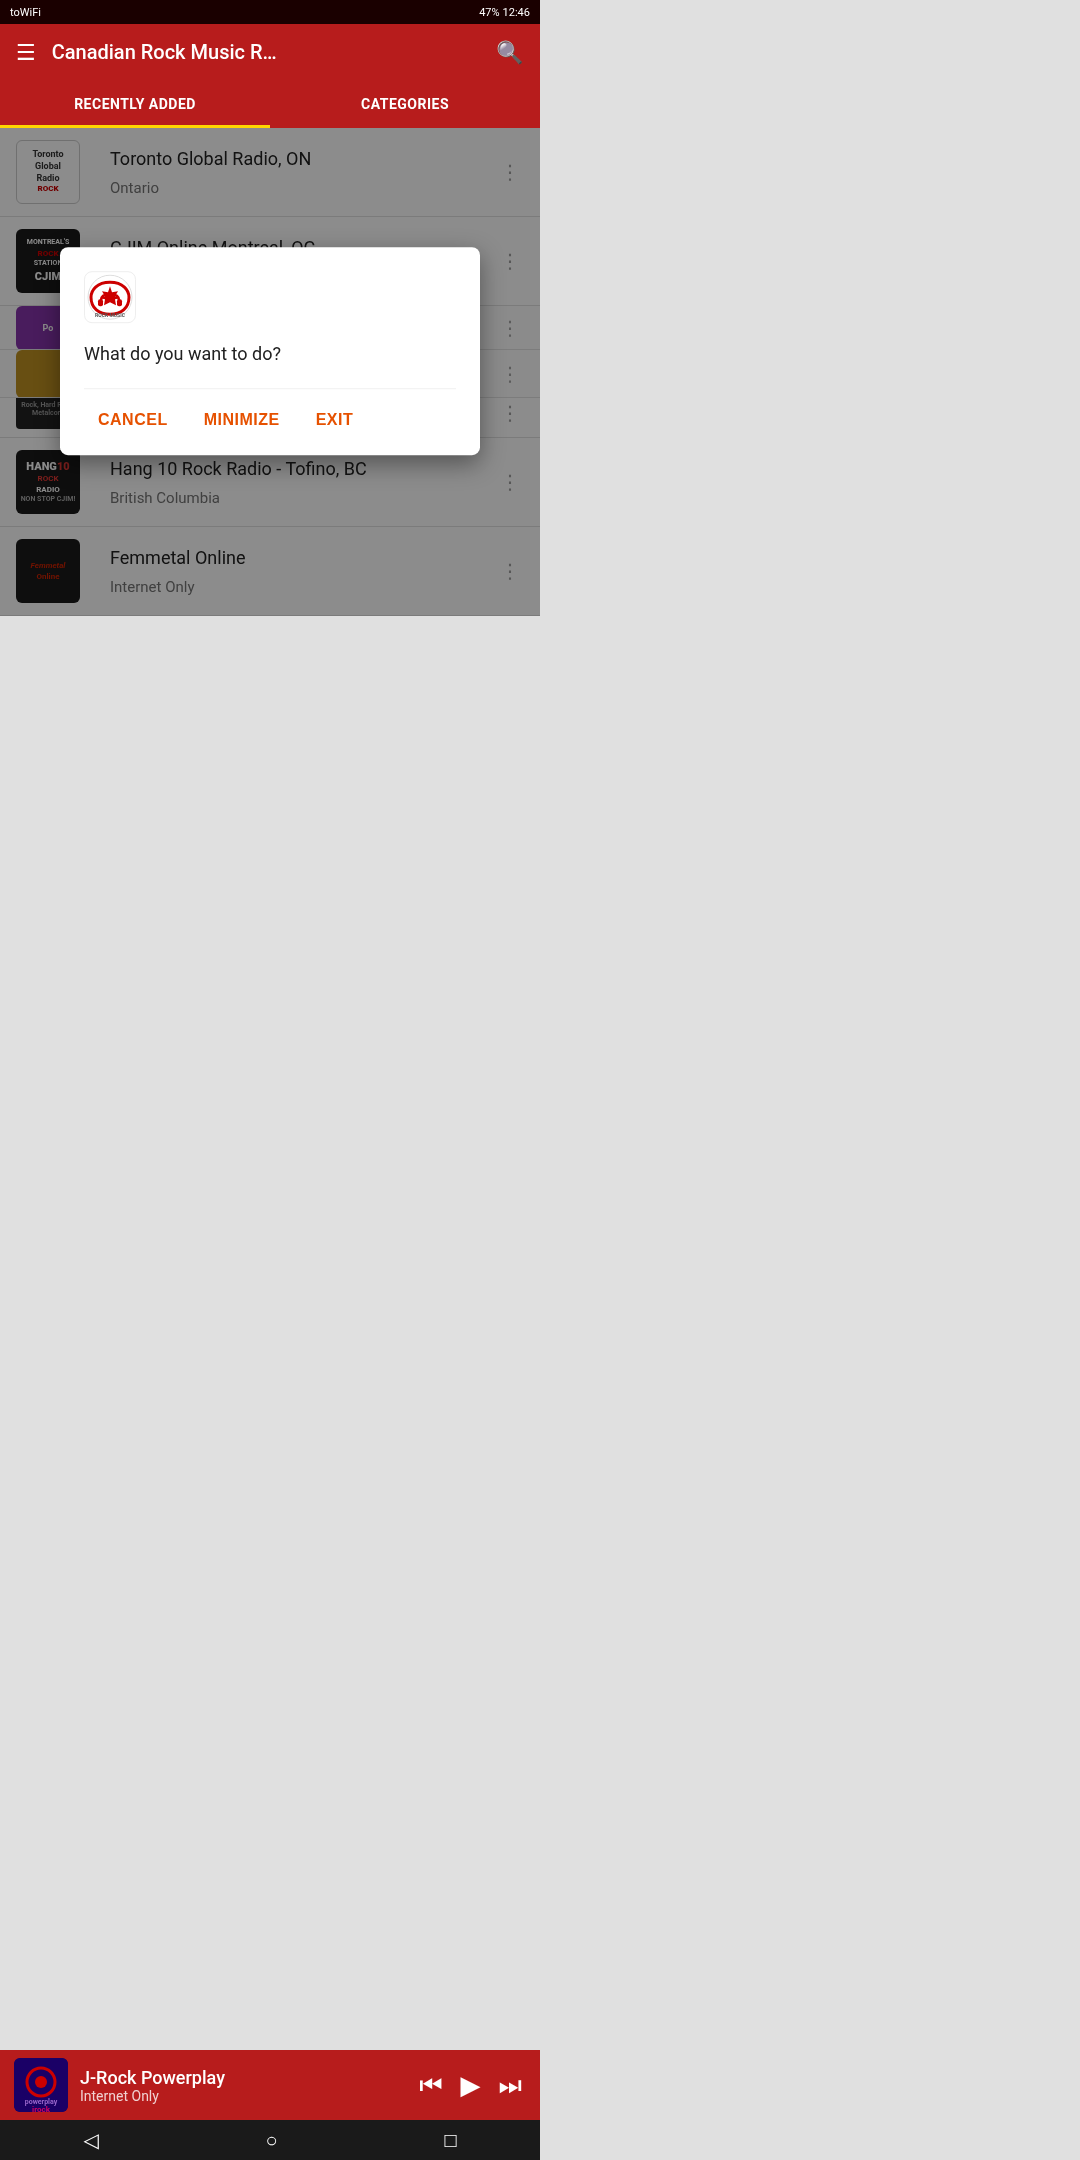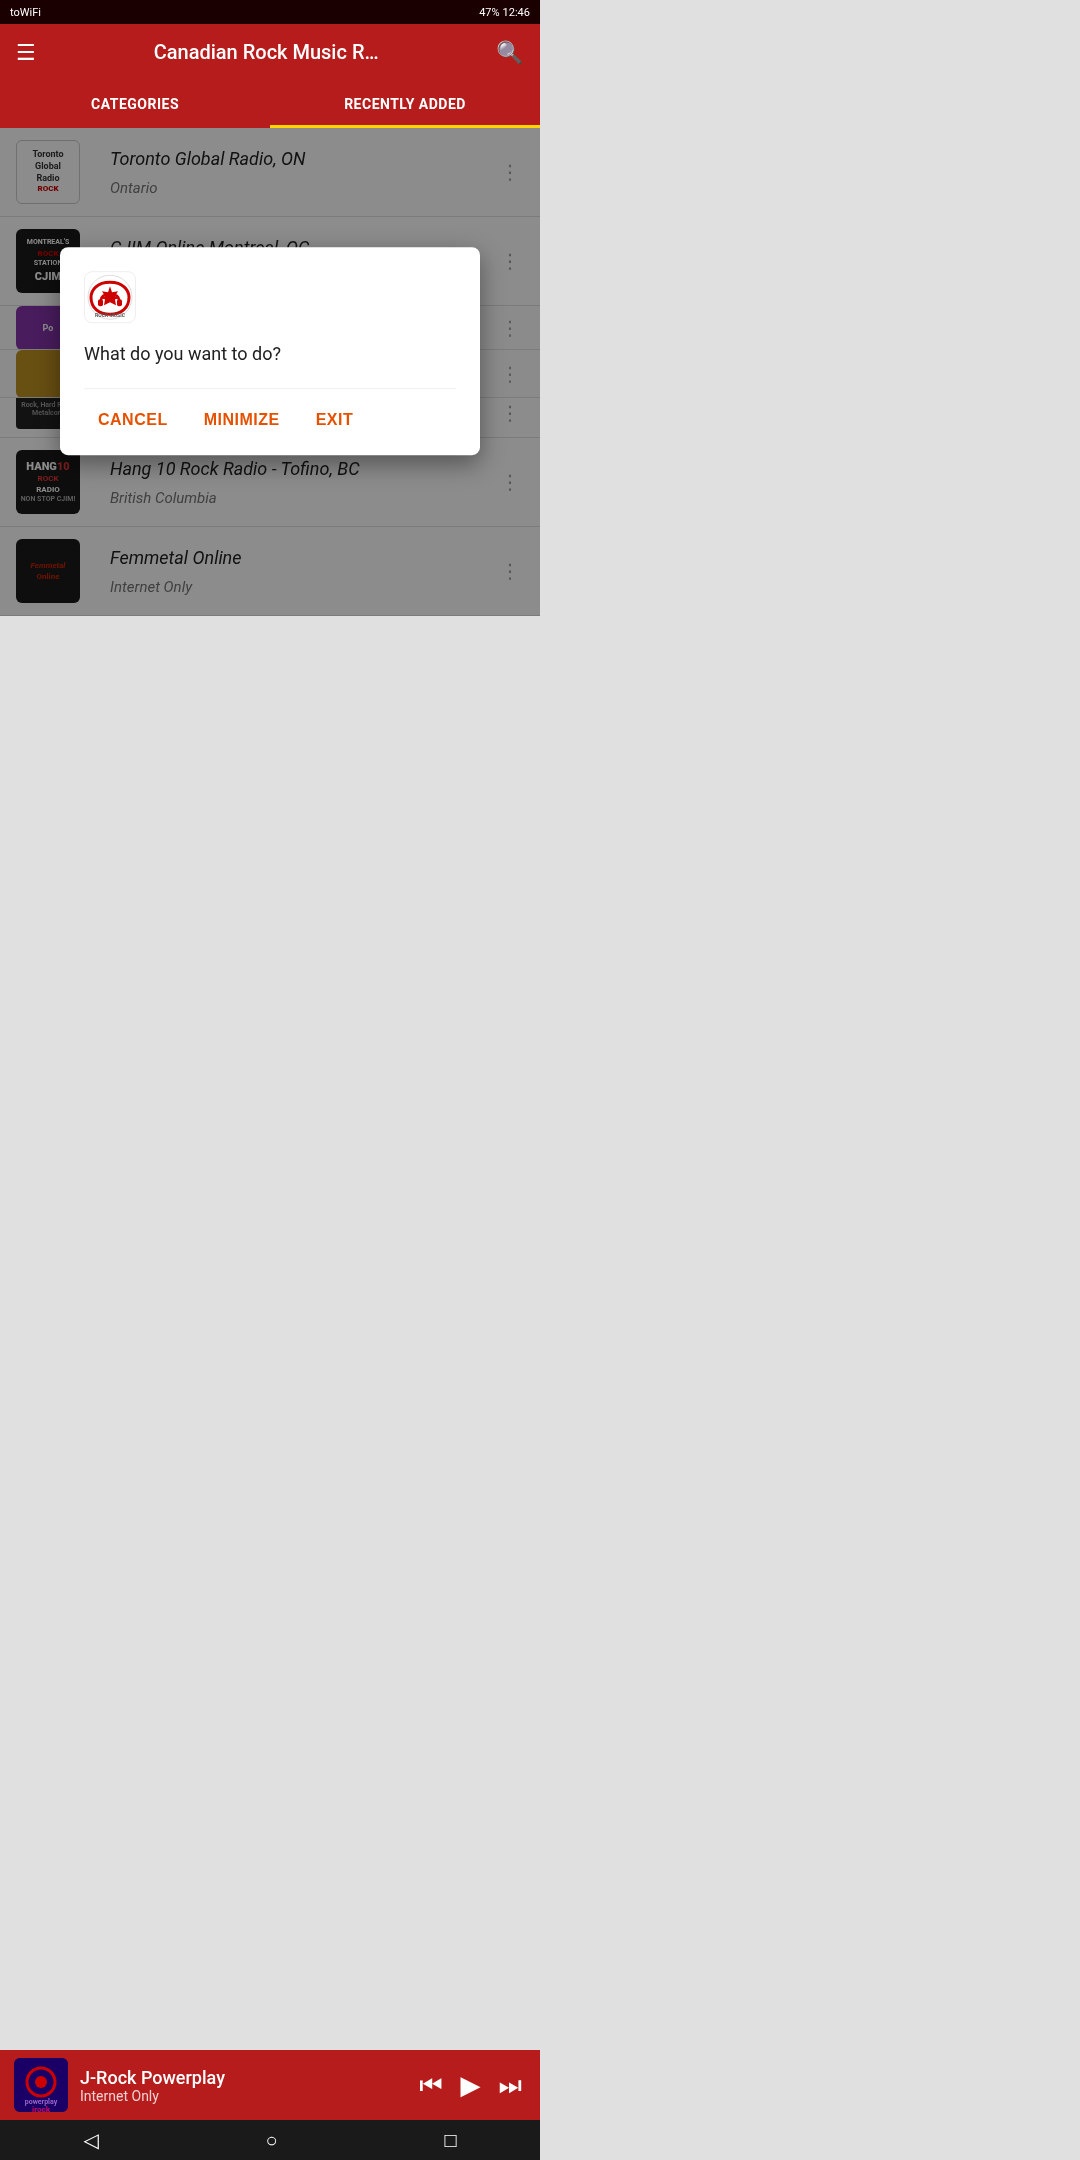--- a/index.html
+++ b/index.html
@@ -40,21 +40,20 @@
       display: flex;
       align-items: center;
       padding: 0 16px;
       gap: 16px;
     }
     .header-title {
       flex: 1;
       color: white;
       font-size: 20px;
       font-weight: 500;
-      text-align: center;
       white-space: nowrap;
       overflow: hidden;
       text-overflow: ellipsis;
     }
     .header-icon {
       color: white;
       font-size: 22px;
       cursor: pointer;
     }
 
@@ -146,21 +145,20 @@
     }
     .logo-tan {
       background: #c9a96e;
       color: #333;
       font-size: 9px;
     }
 
     .station-info {
       flex: 1;
       min-width: 0;
-      font-style: italic;
     }
     .station-name {
       font-size: 18px;
       color: #212121;
       font-weight: 400;
       line-height: 1.3;
     }
     .station-region {
       font-size: 15px;
       color: #757575;
@@ -341,25 +339,25 @@
   </div>
 </div>
 
 <div class="app-header">
   <span class="header-icon">☰</span>
   <span class="header-title">Canadian Rock Music R…</span>
   <span class="header-icon">🔍</span>
 </div>
 
 <div class="tabs-bar">
+  <div class="tab active">
+    <span>RECENTLY ADDED</span>
+  </div>
   <div class="tab">
     <span>CATEGORIES</span>
-  </div>
-  <div class="tab active">
-    <span>RECENTLY ADDED</span>
   </div>
 </div>
 
 <div class="content-area" style="position:relative;">
 
   <div class="station-item">
     <div class="station-logo logo-toronto">
       <div style="text-align:center; font-size:9px; line-height:1.3;">
         <div style="font-weight:700;">Toronto</div>
         <div style="font-weight:700;">Global</div>

